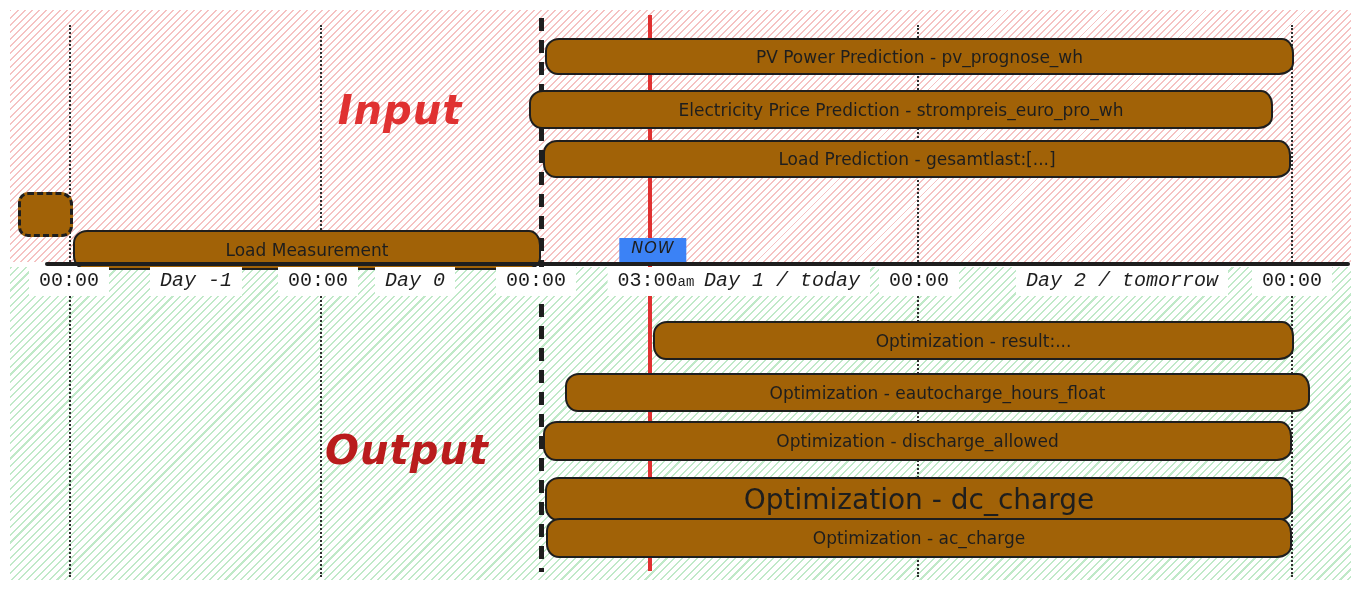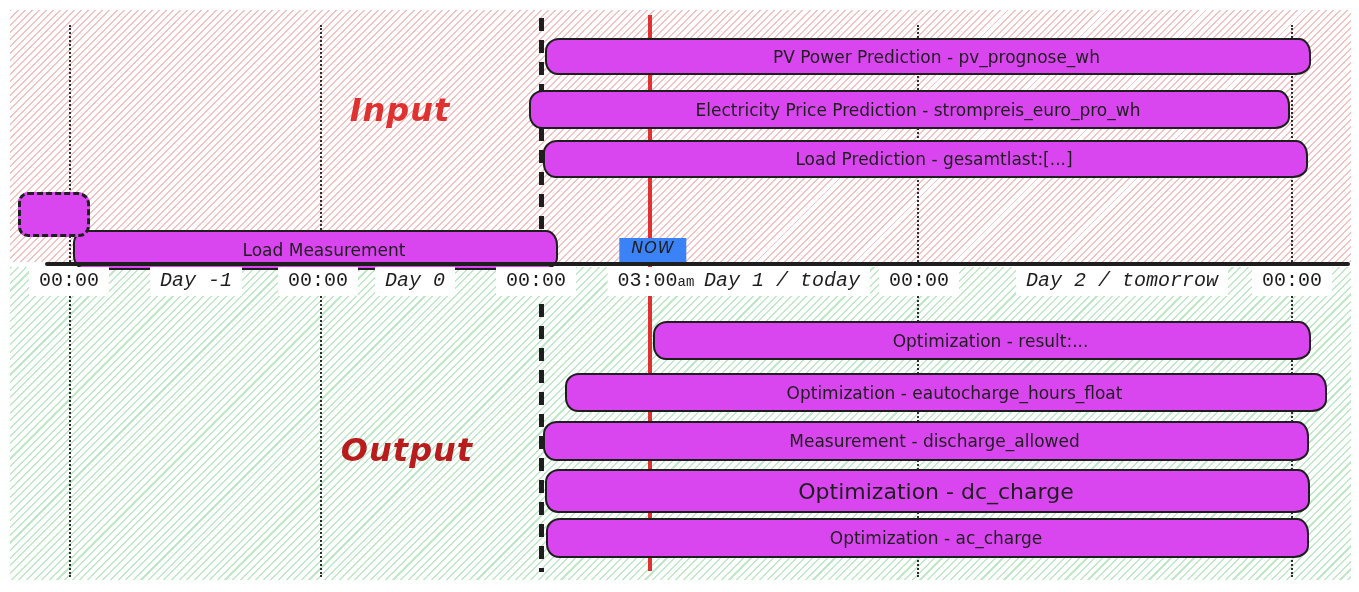--- a/index.html
+++ b/index.html
@@ -9,33 +9,33 @@
   .region{position:absolute;left:10px;width:1341px;}
   .region.input{top:10px;height:252px;
     background:repeating-linear-gradient(135deg, #f5c2c2 0 1.4px, transparent 1.4px 5px);}
   .region.output{top:267px;height:313px;
     background:repeating-linear-gradient(135deg, #c0e9c8 0 1.5px, transparent 1.5px 5.4px);}
   .guide{position:absolute;}
   .guide.dotted{width:0;border-left:2.5px dotted #2e2e2e;top:25px;height:552px;}
   .guide.dashed{width:4.5px;top:18px;height:554px;
     background:repeating-linear-gradient(180deg,#1e1e1e 0 13px,transparent 13px 22px);}
   .guide.now{width:3.5px;top:15px;height:556px;background:#e03131;}
-  .bar{position:absolute;background:#d946ef;border:2.6px solid #1e1e1e;
+  .bar{position:absolute;background:#a16207;border:2.6px solid #1e1e1e;
     border-radius:14px 12px 15px 13px / 13px 15px 12px 14px;
-    display:flex;align-items:center;justify-content:center;font-size:17px;white-space:nowrap;padding-left:17px;}
-  .bar.big{font-size:22px;}
+    display:flex;align-items:center;justify-content:center;font-size:17px;white-space:nowrap;}
+  .bar.big{font-size:28px;margin-top:8px;}
   .bar.stub{border-style:dashed;border-width:3px;border-radius:10px 12px 11px 10px;}
   .axis-line{position:absolute;left:45px;top:262px;width:1305px;height:3.5px;background:#1e1e1e;border-radius:2px;}
   .tick{position:absolute;top:267px;transform:translateX(-50%);background:#fff;padding:2px 10px 4px;
     font-size:20px;white-space:nowrap;font-family:Liberation Mono, monospace;}
   .tick.day{font-style:italic;}
   .tick .am{font-size:14px;}
   .now-label{position:absolute;top:238px;height:24px;box-sizing:border-box;transform:translateX(-50%);background:#3b82f6;
     padding:0 12px;font-size:16px;font-style:italic;letter-spacing:1px;}
-  .section-label{position:absolute;transform:translate(-50%,-50%);font-size:32px;font-style:italic;font-weight:bold;letter-spacing:1px;}
+  .section-label{position:absolute;transform:translate(-50%,-50%);font-size:40px;font-style:italic;font-weight:bold;letter-spacing:1px;}
 </style>
 </head>
 <body>
 
 <div id="canvas">
   <div class="region input"></div>
   <div class="region output"></div>
   <div id="guides">
       <div class="guide dotted" style="left: 69px;"></div>
       <div class="guide dotted" style="left: 320px;"></div>
@@ -58,21 +58,21 @@
         <span>Load Measurement</span>
       </div>
       <div class="bar stub" style="left: 18px; top: 192px; width: 49px; height: 39px;"></div>
       <div class="bar" style="left: 653px; top: 321px; width: 637px; height: 35px;">
         <span>Optimization - result:...</span>
       </div>
       <div class="bar" style="left: 565px; top: 373px; width: 741px; height: 35px;">
         <span>Optimization - eautocharge_hours_float</span>
       </div>
       <div class="bar" style="left: 543px; top: 421px; width: 745px; height: 36px;">
-        <span>Measurement - discharge_allowed</span>
+        <span>Optimization - discharge_allowed</span>
       </div>
       <div class="bar big" style="left: 545px; top: 469px; width: 744px; height: 40px;">
         <span>Optimization - dc_charge</span>
       </div>
       <div class="bar" style="left: 546px; top: 518px; width: 742px; height: 36px; justify-content: center;">
         <span>Optimization - ac_charge</span>
       </div>
     </div>
   <div class="axis-line"></div>
   <div id="ticks">

